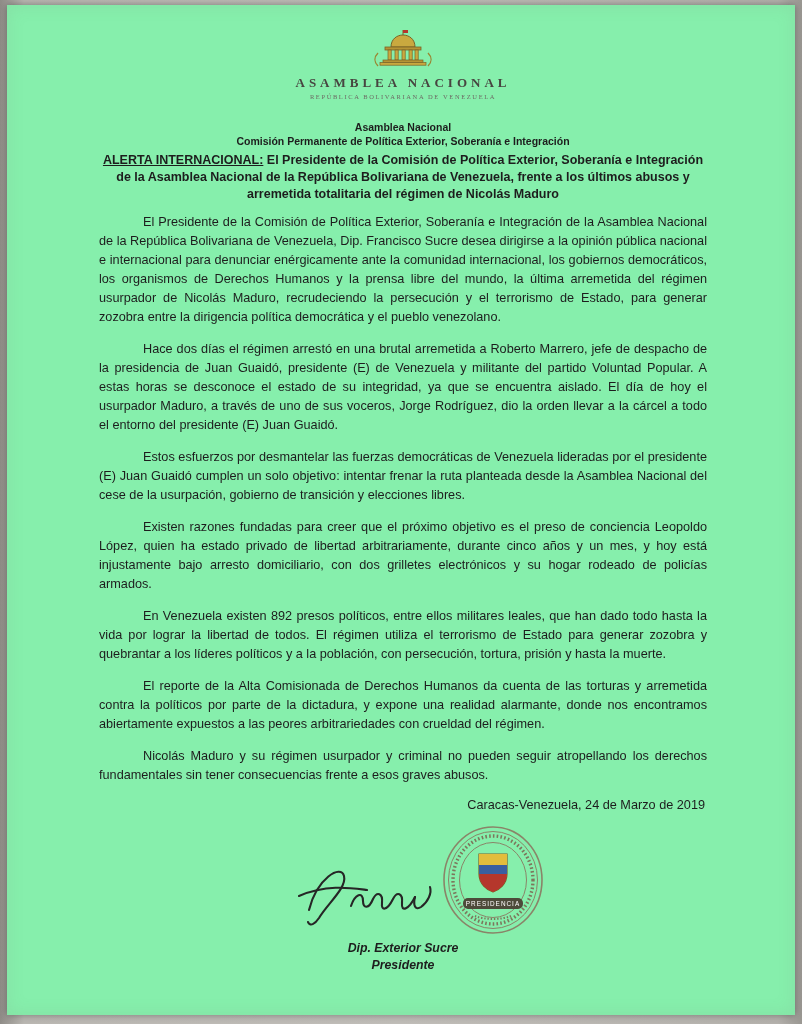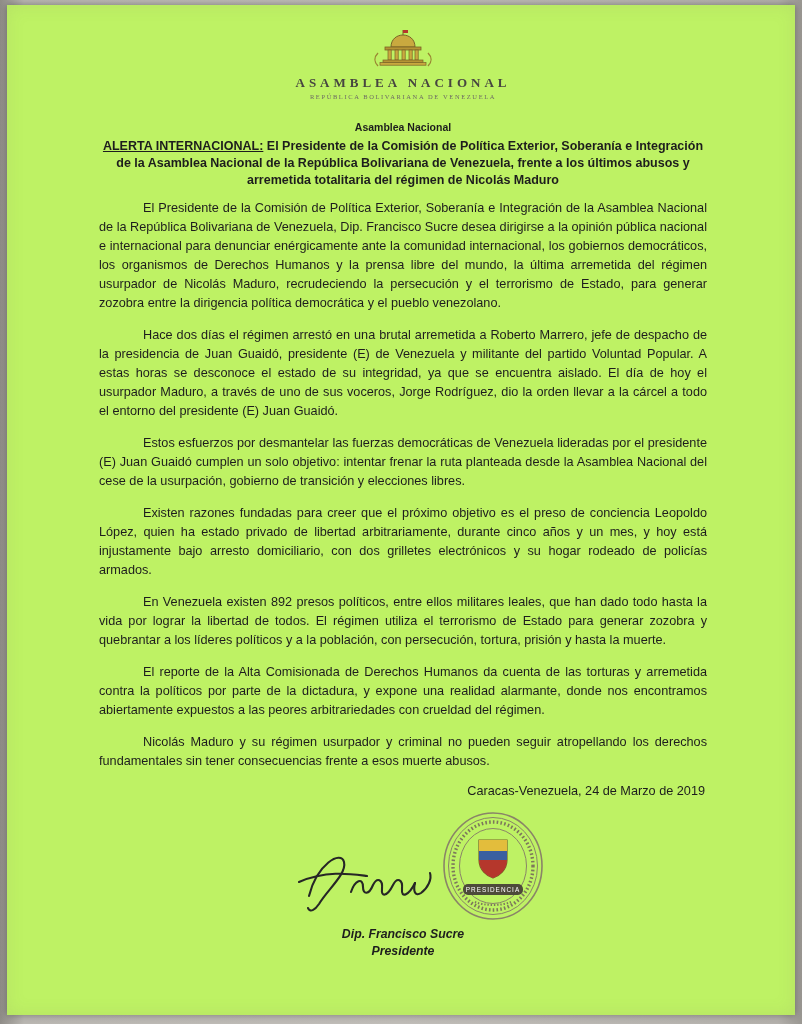--- a/index.html
+++ b/index.html
@@ -6,21 +6,21 @@
   html, body { width: 802px; }
   body {
     width: 802px; height: 1024px;
     background: linear-gradient(90deg, #8f8c87 0%, #bab7b2 3%, #c0bdb8 50%, #b4b1ac 97%, #9a9792 100%);
     font-family: "Liberation Sans", sans-serif;
     overflow: hidden;
   }
   .page {
     width: 788px; height: 1010px;
     margin: 5px auto 9px;
-    background: #bef264;
+    background: #86efac;
     box-shadow: 0 0 7px rgba(40,40,40,.45), inset 0 0 18px rgba(120,115,105,.12);
     padding: 24px 88px 0 92px;
     color: #1d1d1d;
   }
   
   .letterhead { text-align: center; margin-bottom: 20px; }
   .logo-svg { display: inline-block; }
   .org-name {
     font-family: "Liberation Serif", serif;
     font-size: 13px; letter-spacing: 4px; font-weight: 600;
@@ -77,32 +77,33 @@
 
       <path d="M8,24 C4,28 4,33 8,37" fill="none" stroke="#9a8733" stroke-width="1.4"></path>
       <path d="M58,24 C62,28 62,33 58,37" fill="none" stroke="#9a8733" stroke-width="1.4"></path>
     </svg>
     <div class="org-name">ASAMBLEA NACIONAL</div>
     <div class="org-sub">REPÚBLICA BOLIVARIANA DE VENEZUELA</div>
   </header>
 
   <div class="dept">
     <div>Asamblea Nacional</div>
+    <div>Comisión Permanente de Política Exterior, Soberanía e Integración</div>
   </div>
 
   <p class="title"><span class="u">ALERTA INTERNACIONAL:</span><span> El Presidente de la Comisión de Política Exterior, Soberanía e Integración de la Asamblea Nacional de la República Bolivariana de Venezuela, frente a los últimos abusos y arremetida totalitaria del régimen de Nicolás Maduro</span></p>
 
   <p class="para"><span>El Presidente de la Comisión de Política Exterior, Soberanía e Integración de la Asamblea Nacional de la República Bolivariana de Venezuela, Dip. Francisco Sucre desea dirigirse a la opinión pública nacional e internacional para </span><strong>denunciar enérgicamente</strong><span> ante la comunidad internacional, los gobiernos democráticos, los organismos de Derechos Humanos y la prensa libre del mundo, la última arremetida del régimen usurpador de Nicolás Maduro, recrudeciendo la persecución y el terrorismo de Estado, para generar zozobra entre la dirigencia política democrática y el pueblo venezolano.</span></p>
 
   <p class="para">Hace dos días el régimen arrestó en una brutal arremetida a Roberto Marrero, jefe de despacho de la presidencia de Juan Guaidó, presidente (E) de Venezuela y militante del partido Voluntad Popular. A estas horas se desconoce el estado de su integridad, ya que se encuentra aislado. El día de hoy el usurpador Maduro, a través de uno de sus voceros, Jorge Rodríguez, dio la orden llevar a la cárcel a todo el entorno del presidente (E) Juan Guaidó.</p>
   <p class="para">Estos esfuerzos por desmantelar las fuerzas democráticas de Venezuela lideradas por el presidente (E) Juan Guaidó cumplen un solo objetivo: intentar frenar la ruta planteada desde la Asamblea Nacional del cese de la usurpación, gobierno de transición y elecciones libres.</p>
   <p class="para">Existen razones fundadas para creer que el próximo objetivo es el preso de conciencia Leopoldo López, quien ha estado privado de libertad arbitrariamente, durante cinco años y un mes, y hoy está injustamente bajo arresto domiciliario, con dos grilletes electrónicos y su hogar rodeado de policías armados.</p>
   <p class="para">En Venezuela existen 892 presos políticos, entre ellos militares leales, que han dado todo hasta la vida por lograr la libertad de todos. El régimen utiliza el terrorismo de Estado para generar zozobra y quebrantar a los líderes políticos y a la población, con persecución, tortura, prisión y hasta la muerte.</p>
   <p class="para">El reporte de la Alta Comisionada de Derechos Humanos da cuenta de las torturas y arremetida contra la políticos por parte de la dictadura, y expone una realidad alarmante, donde nos encontramos abiertamente expuestos a las peores arbitrariedades con crueldad del régimen.</p>
-  <p class="para">Nicolás Maduro y su régimen usurpador y criminal no pueden seguir atropellando los derechos fundamentales sin tener consecuencias frente a esos muerte abusos.</p>
+  <p class="para">Nicolás Maduro y su régimen usurpador y criminal no pueden seguir atropellando los derechos fundamentales sin tener consecuencias frente a esos graves abusos.</p>
 
   <p class="dateline">Caracas-Venezuela, 24 de Marzo de 2019</p>
 
   <div class="sig-area">
     <svg class="signature-svg" width="150" height="72" viewBox="0 0 150 72">
       <g fill="none" stroke="#262626" stroke-width="2.1" stroke-linecap="round">
         <path d="M14,50 C22,18 46,4 49,16 C52,28 32,44 24,58 C20,64 15,67 13,62"></path>
         <path d="M4,36 C32,24 56,28 72,30"></path>
         <path d="M56,46 C60,34 68,31 68,41 C68,49 74,49 78,39 C82,31 88,33 87,43 C86,51 92,51 98,39 C102,31 108,33 107,43 C106,53 114,49 120,37"></path>
         <path d="M120,37 C118,45 120,51 126,47 C133,42 137,33 135,27"></path>
@@ -122,18 +123,18 @@
       <path d="M38,50 C38,60 46,66 52,68 C58,66 66,60 66,50 Z" fill="#b5372c"></path>
 
       <rect x="22" y="74" width="60" height="11" rx="5" fill="#4d4a3a"></rect>
       <text x="52" y="82" text-anchor="middle" font-family="Liberation Sans, sans-serif" font-size="6.4" fill="#ffffff" letter-spacing="1">PRESIDENCIA</text>
 
       <path d="M34,92 C44,96 60,96 70,92" fill="none" stroke="#7d775c" stroke-width="2" stroke-dasharray="1.4 1.8"></path>
     </svg>
   </div>
 
   <div class="signer">
-    <div class="strong-line">Dip. Francisco Sucre</div>
+    <div class="strong-line">Dip. Exterior Sucre</div>
     <div class="strong-line">Presidente</div>
 
   </div>
 
 </div>
 
 </body></html>

